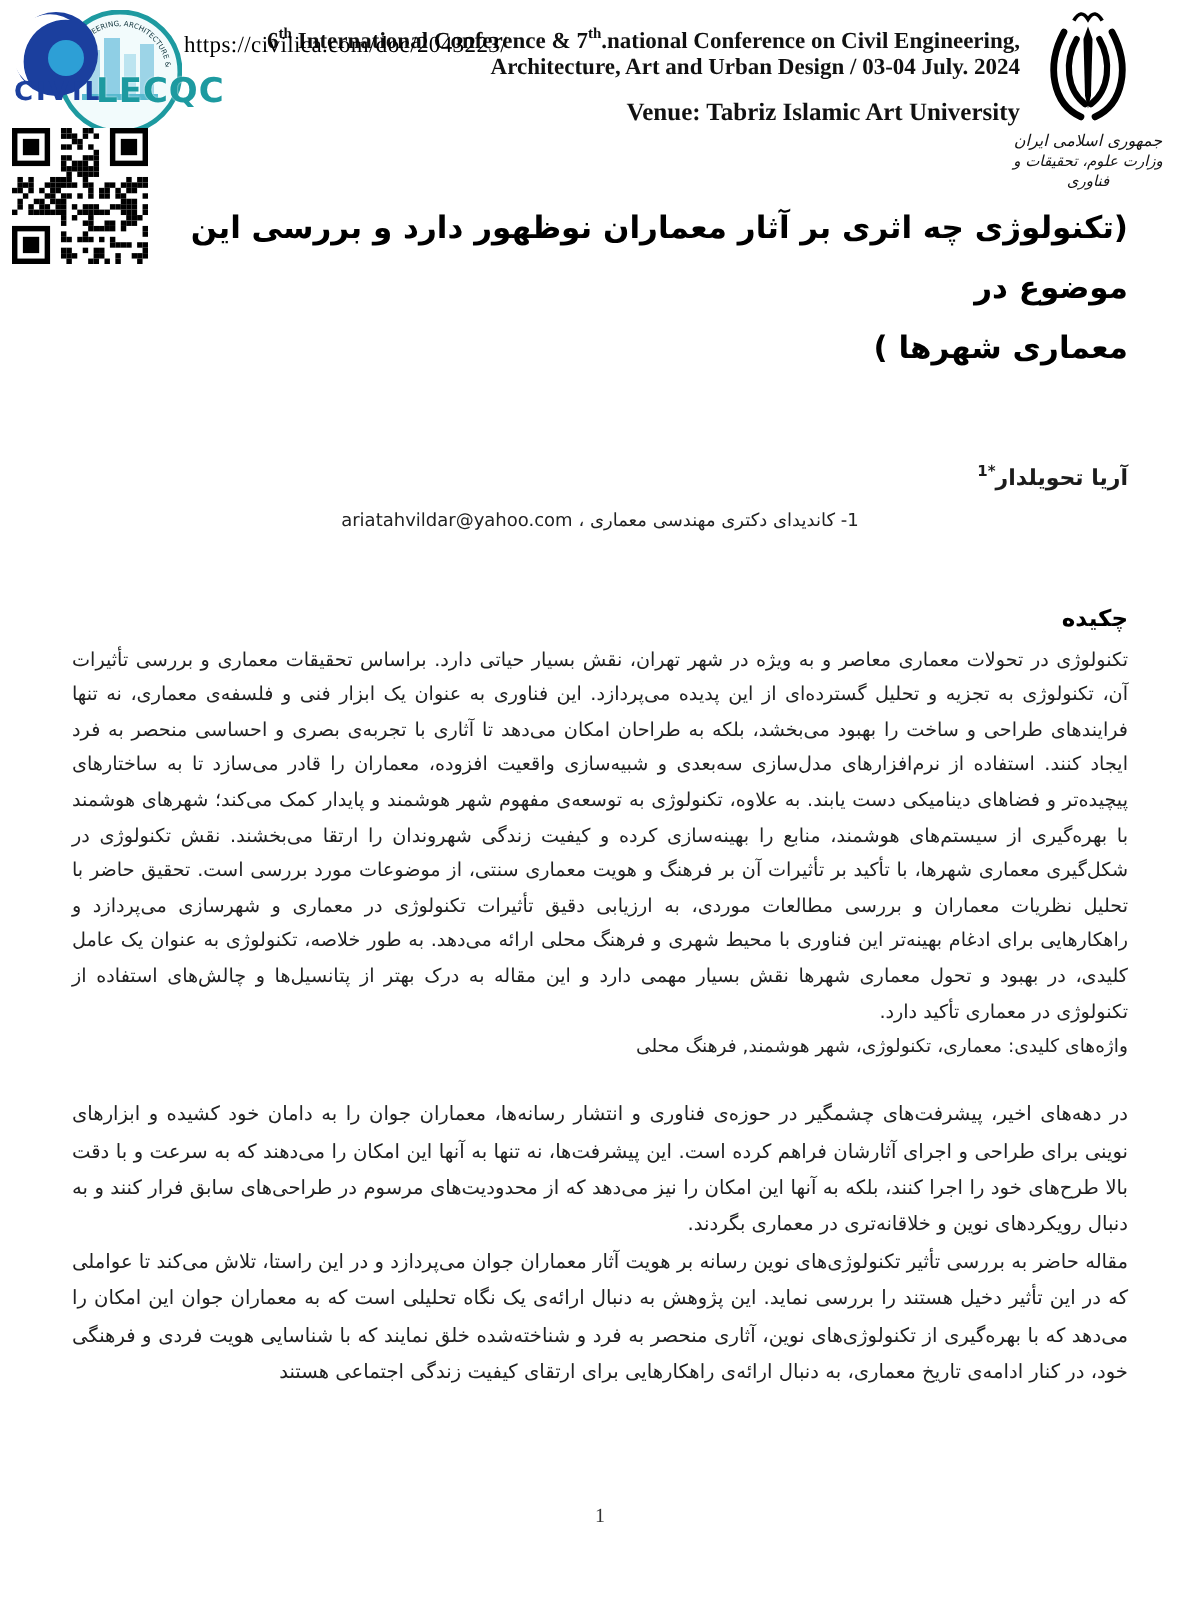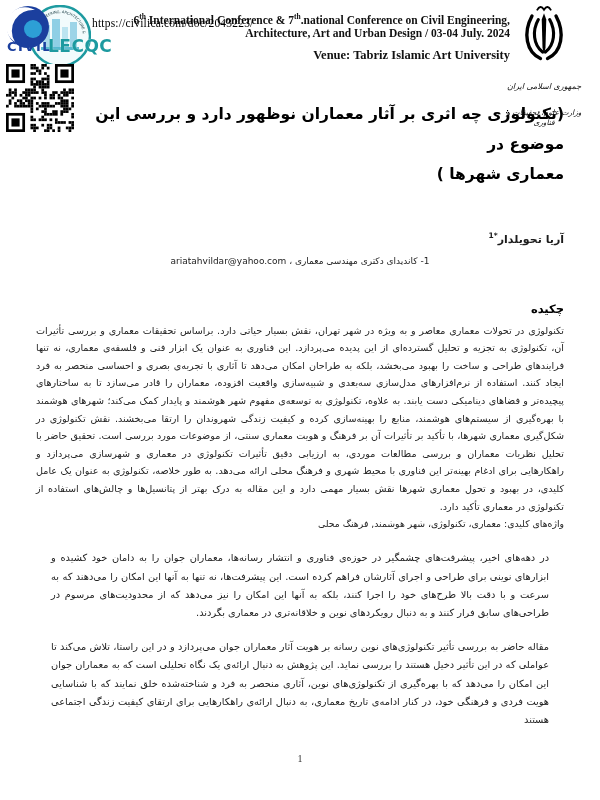--- a/index.html
+++ b/index.html
@@ -21,40 +21,40 @@
   .badge-wrap{position:absolute;top:2px;left:24px;}
   .ball-wrap{position:absolute;top:1px;left:0;}
   .civi-text{position:absolute;top:36px;left:2px;font-weight:bold;font-size:13px;
              letter-spacing:1.5px;color:#1b3f9e;}
   .badge-letters{position:absolute;top:33px;left:43px;font-weight:900;font-size:17px;
                  letter-spacing:.5px;color:#1d9aa0;text-shadow:0 0 1px #ffffff;}
   .qr-box{position:absolute;top:64px;left:6px;width:68px;height:68px;}
 
   
   .ministry{position:absolute;top:4px;right:8px;width:96px;text-align:center;}
-  .ministry-text{font-style:italic;line-height:10px;color:#111;margin-top:16px;}
+  .ministry-text{font-style:italic;line-height:10px;color:#111;}
   .ministry-l1{font-size:8px;}
   .ministry-l2{font-size:7.5px;}
 
   
   .content{position:absolute;top:99px;left:36px;right:36px;}
   .paper-title{direction:rtl;text-align:right;font-weight:bold;font-size:15.5px;
                line-height:30px;color:#000;}
   .author-line{direction:rtl;text-align:right;margin-top:42px;font-weight:bold;font-size:11px;}
   .author-line sup{font-size:7.5px;}
   .affil-line{direction:rtl;text-align:center;margin-top:10px;font-size:9px;color:#222;}
   .section-head{direction:rtl;text-align:right;font-weight:bold;font-size:11.5px;color:#000;}
   .abstract-head{margin-top:36px;}
   .abstract-body{direction:rtl;text-align:justify;font-size:9.6px;line-height:17.6px;
                  margin-top:6px;color:#222;}
   .keywords-line{direction:rtl;text-align:right;font-size:9.3px;margin-top:3px;color:#222;}
   .intro-head{margin-top:22px;}
   .intro-body{direction:rtl;text-align:justify;font-size:9.8px;line-height:18.4px;
               margin-top:20px;color:#222;}
-  .intro-body p{margin:15px;}
+  .intro-body p{margin:0;}
   .page-num{position:absolute;bottom:36px;left:0;width:100%;text-align:center;
             font-family:"Liberation Serif",serif;font-size:10px;color:#333;}
 </style>
 </head>
 <body>
 
 <div class="page">
 
   <div class="logo-cluster">
     <div class="badge-wrap">

